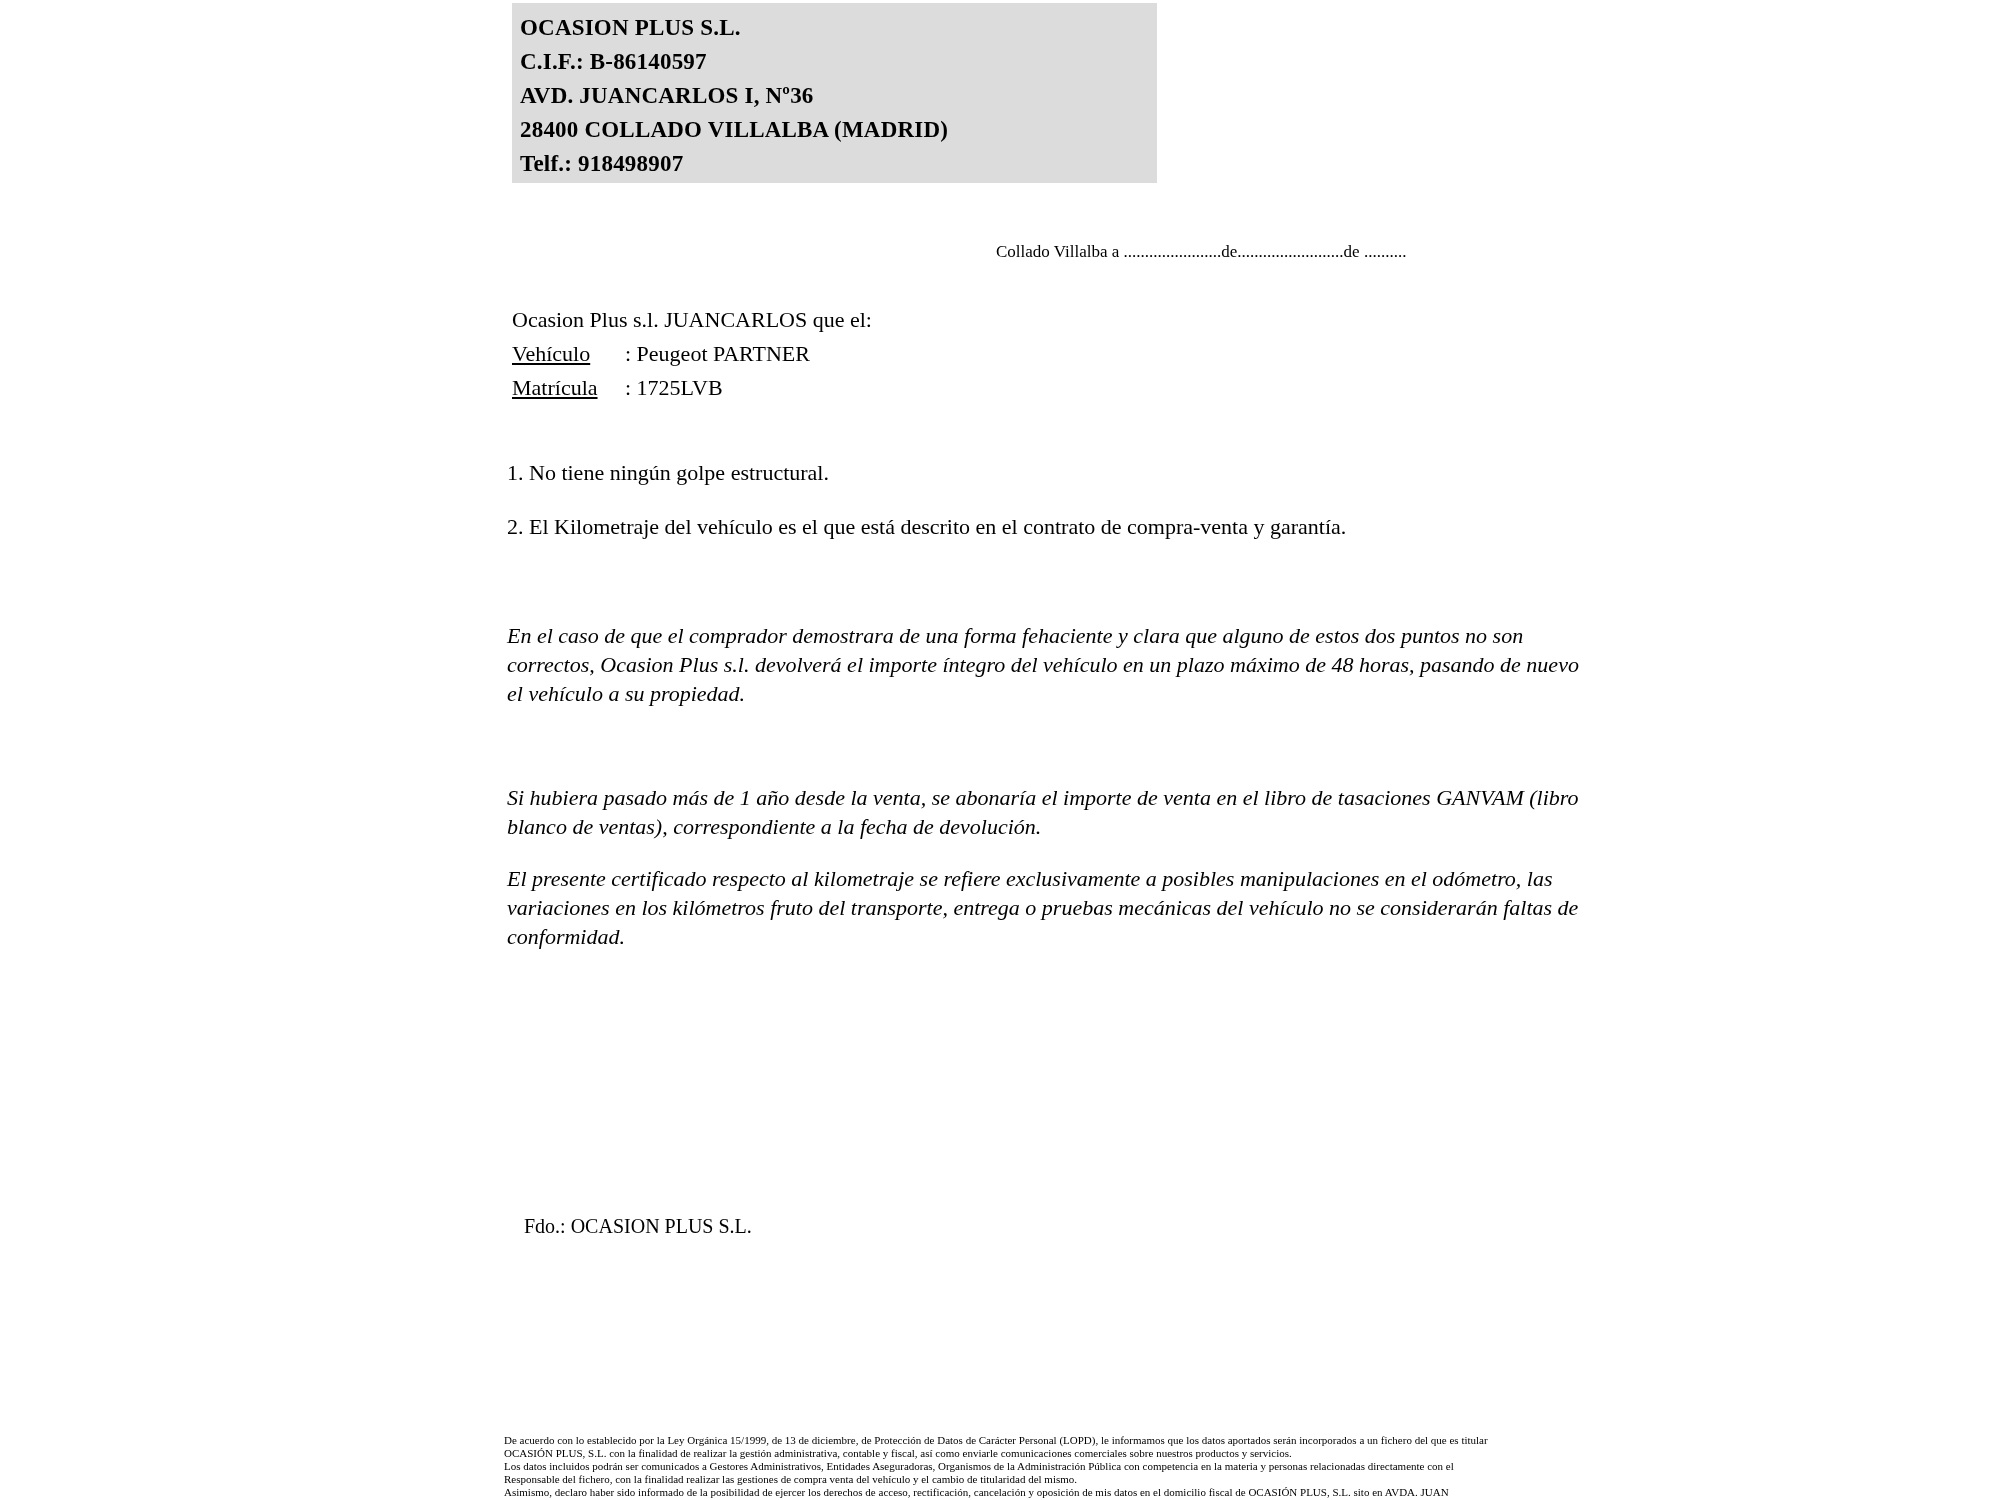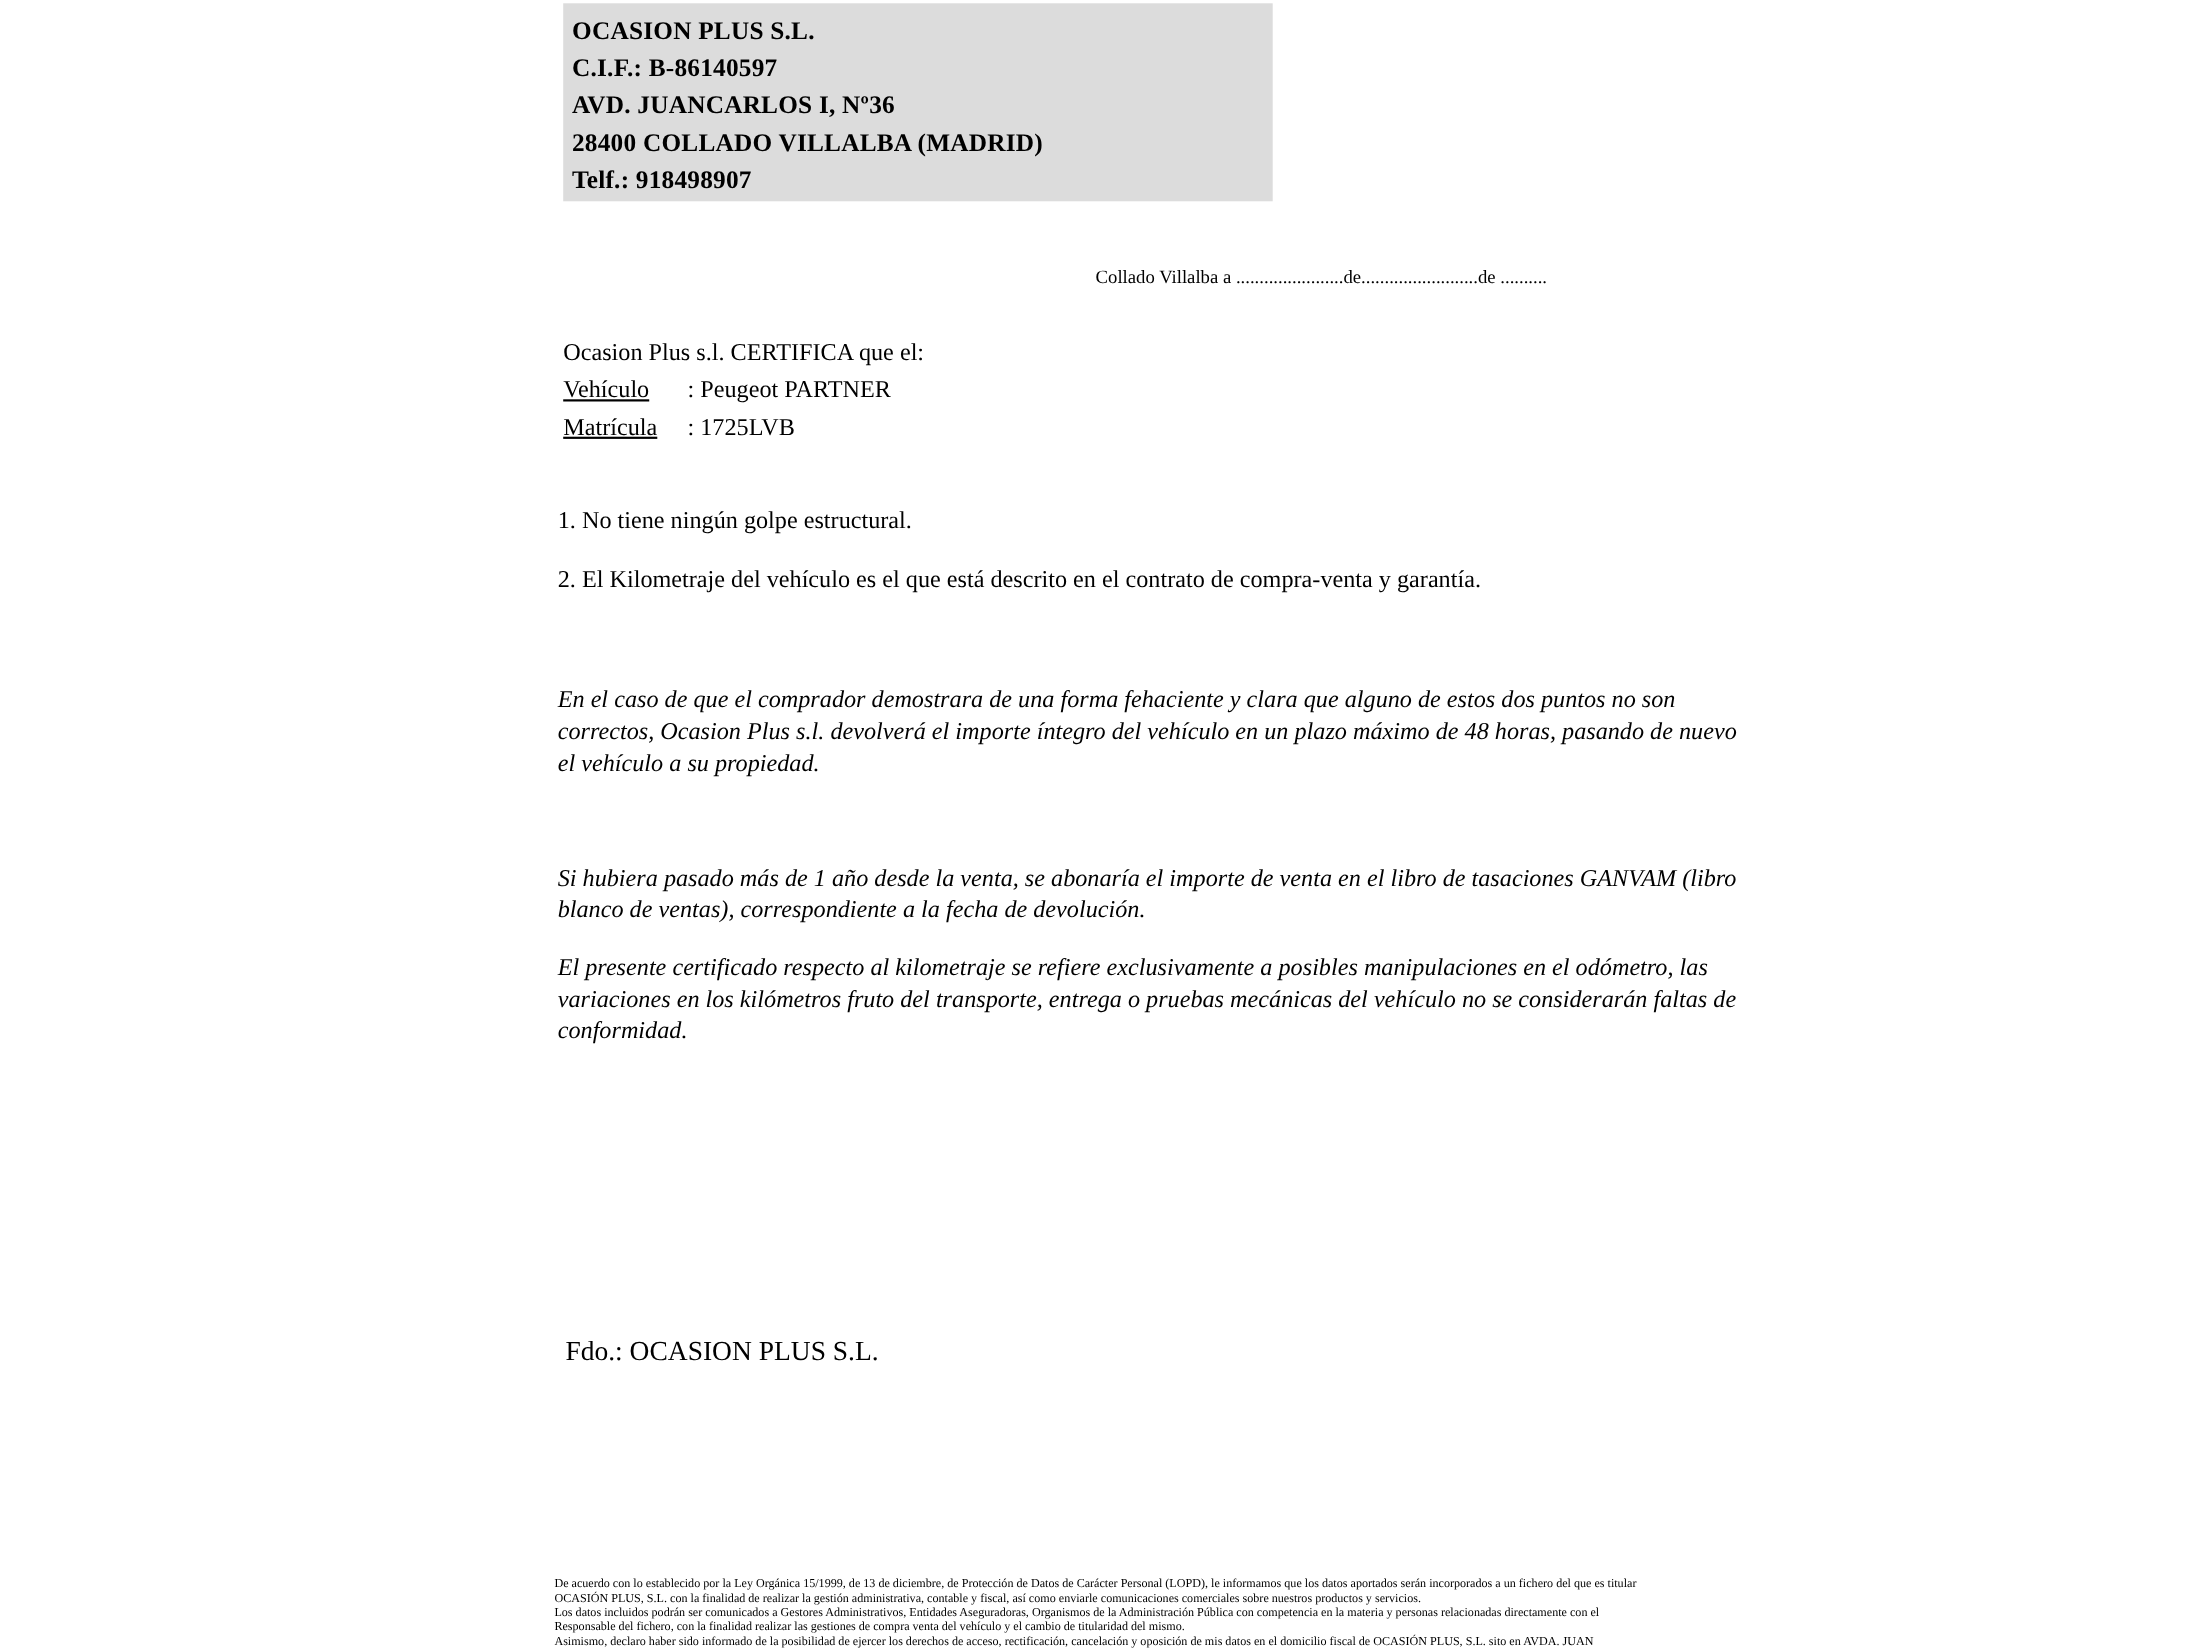--- a/index.html
+++ b/index.html
@@ -60,23 +60,23 @@
   .para {
     position: absolute;
     left: 467px;
     width: 1090px;
     font-size: 22px;
     line-height: 29px;
     font-style: italic;
   }
   .signature {
     position: absolute;
-    left: 474px;
+    left: 484px;
     top: 1215px;
-    font-size: 25px;
+    font-size: 20px;
   }
   .legal-footer {
     position: absolute;
     left: 464px;
     top: 1434px;
     width: 1110px;
     font-size: 11px;
     line-height: 13px;
     white-space: nowrap;
   }
@@ -90,21 +90,21 @@
     <div>OCASION PLUS S.L.</div>
     <div>C.I.F.: B-86140597</div>
     <div>AVD. JUANCARLOS I, Nº36</div>
     <div>28400 COLLADO VILLALBA (MADRID)</div>
     <div>Telf.: 918498907</div>
   </div>
 
   <div class="date-line">Collado Villalba a .......................de.........................de ..........</div>
 
   <div class="certify-block">
-    <div>Ocasion Plus s.l. CERTIFICA que el:</div>
+    <div>Ocasion Plus s.l. JUANCARLOS que el:</div>
     <div class="certify-row">
       <span class="label">Vehículo</span><span>: Peugeot PARTNER</span>
     </div>
     <div class="certify-row">
       <span class="label">Matrícula</span><span>: 1725LVB</span>
     </div>
   </div>
 
   <div class="statement" style="top: 459px;">1. No tiene ningún golpe estructural.</div>
   <div class="statement" style="top: 513px;">2. El Kilometraje del vehículo es el que está descrito en el contrato de compra-venta y garantía.</div>

